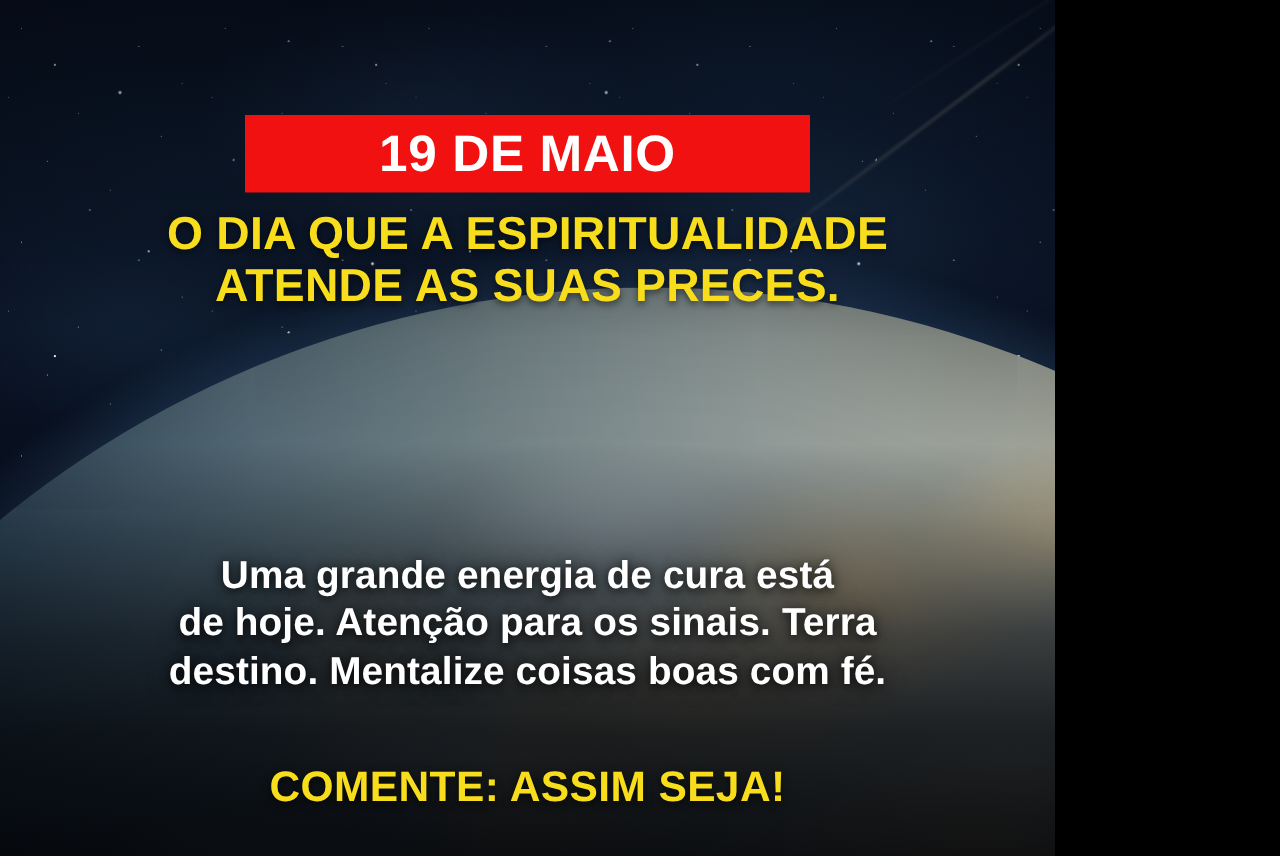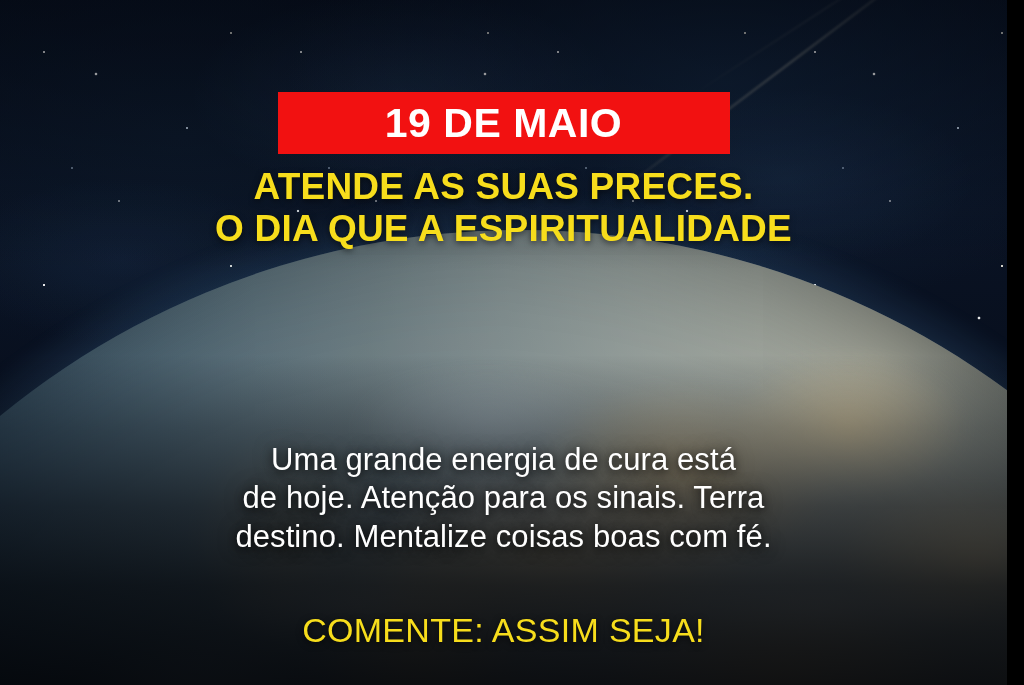--- a/index.html
+++ b/index.html
@@ -8,21 +8,21 @@
     padding: 0;
     background: #000;
   }
   body {
     font-family: "Liberation Sans", "DejaVu Sans", sans-serif;
   }
 
   
   .poster {
     position: relative;
-    width: 1007px;
+    width: 844px;
     height: 685px;
     overflow: hidden;
     background: #050a14;
     user-select: none;
   }
 
   
   .space-base {
     position: absolute;
     inset: 0;
@@ -266,37 +266,37 @@
   .headline-line { display: block; white-space: nowrap; }
 
   
   .body-copy {
     position: absolute;
     left: 0; right: 0;
     top: 441px;
     text-align: center;
     color: #ffffff;
     font-size: 31px;
-    font-weight: 400;
+    font-weight: 700;
     line-height: 1.235;
     letter-spacing: 0.1px;
     text-shadow: 0 2px 8px rgba(0,0,0,0.75), 0 0 18px rgba(0,0,0,0.5);
     padding: 0 26px;
   }
   .body-line { display: block; white-space: nowrap; }
 
   
   .cta {
     position: absolute;
     left: 0; right: 0;
     top: 612px;
     text-align: center;
     color: #f7dd1c;
     font-size: 34px;
-    font-weight: 400;
+    font-weight: 700;
     letter-spacing: 0.3px;
     line-height: 1.1;
     text-shadow: 0 2px 7px rgba(0,0,0,0.7);
     white-space: nowrap;
   }
 </style>
 </head>
 <body>
 
 <div class="poster">
@@ -322,22 +322,22 @@
   <div class="top-scrim"></div>
   <div class="bottom-scrim"></div>
 
   <div class="content">
 
     <div class="date-banner">
       <span class="date-banner-text">19 DE MAIO</span>
     </div>
 
     <div class="headline">
+      <span class="headline-line">O DIA QUE A ESPIRITUALIDADE</span>
       <span class="headline-line">ATENDE AS SUAS PRECES.</span>
-      <span class="headline-line">O DIA QUE A ESPIRITUALIDADE</span>
     </div>
 
     <div class="body-copy">
       <span class="body-line">Uma grande energia de cura está</span>
       <span class="body-line">de hoje. Atenção para os sinais. Terra</span>
       <span class="body-line">destino. Mentalize coisas boas com fé.</span>
     </div>
 
     <div class="cta">COMENTE: ASSIM SEJA!</div>
 

